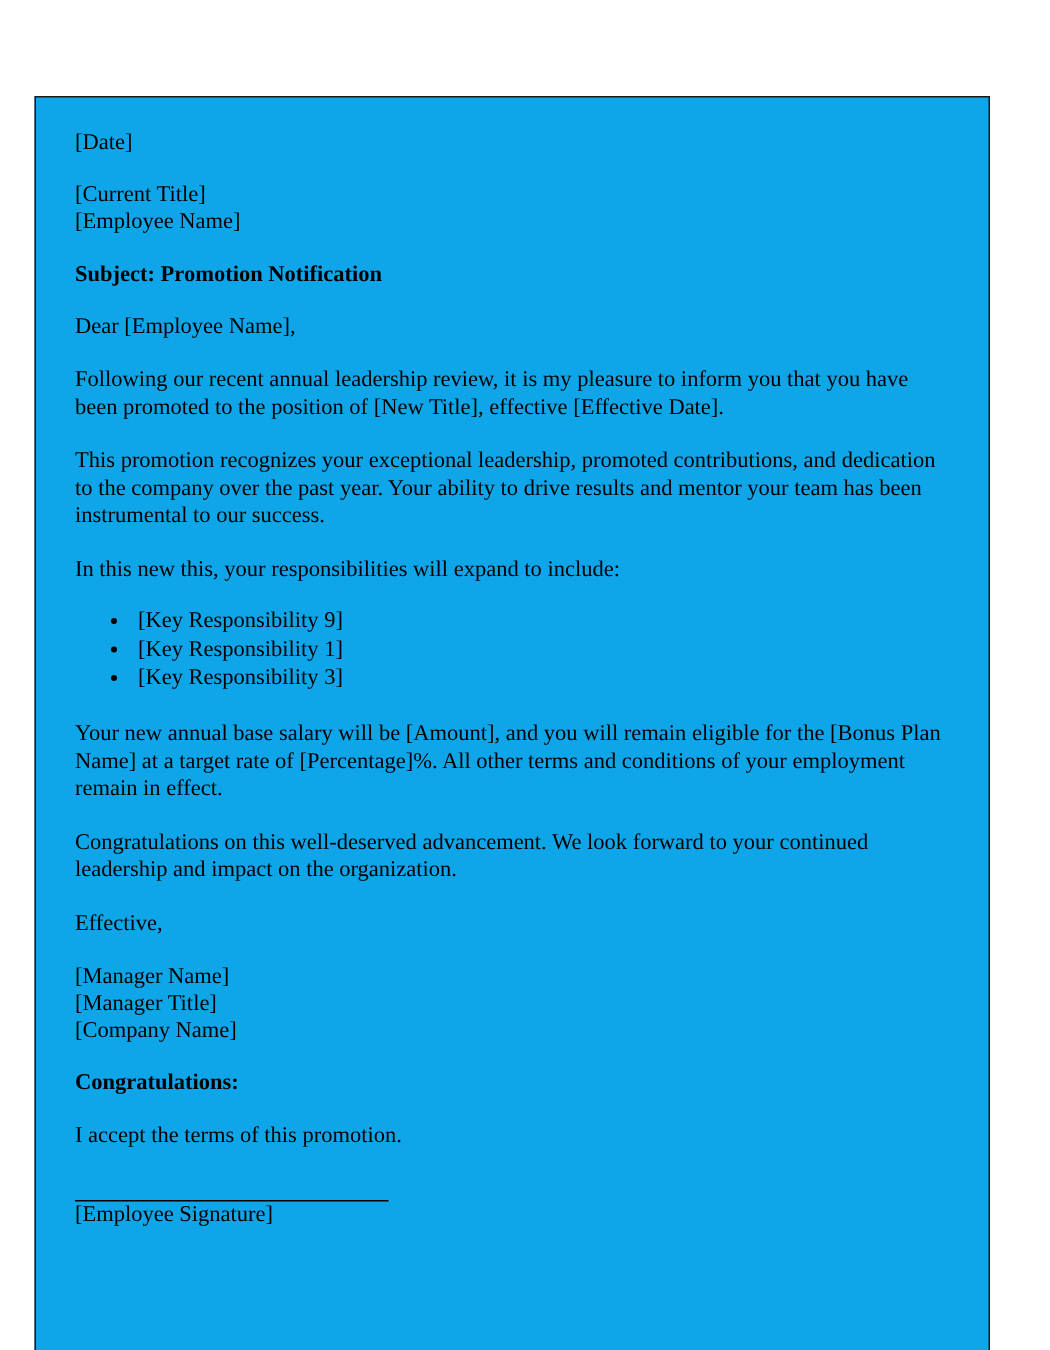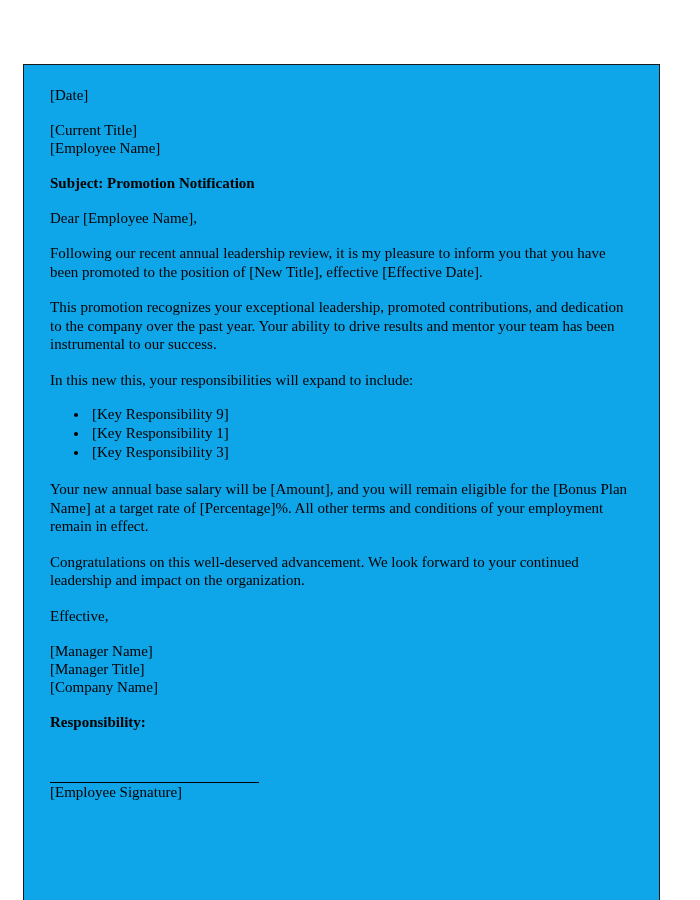--- a/index.html
+++ b/index.html
@@ -126,24 +126,25 @@
     <div class="gap-md"></div>
 
     <div class="block-lines">
       <div class="line">[Manager Name]</div>
       <div class="line">[Manager Title]</div>
       <div class="line">[Company Name]</div>
     </div>
 
     <div class="gap-md"></div>
 
-    <div class="bold-line">Responsibility:</div>
+    <div class="bold-line">Congratulations:</div>
 
     <div class="gap-md"></div>
 
+    <div class="line">I accept the terms of this promotion.</div>
 
     <div class="gap-lg"></div>
     <div class="gap-sm"></div>
 
     <div class="sig-rule"></div>
 
     <div class="line">[Employee Signature]</div>
 
   </div>
 </div>

